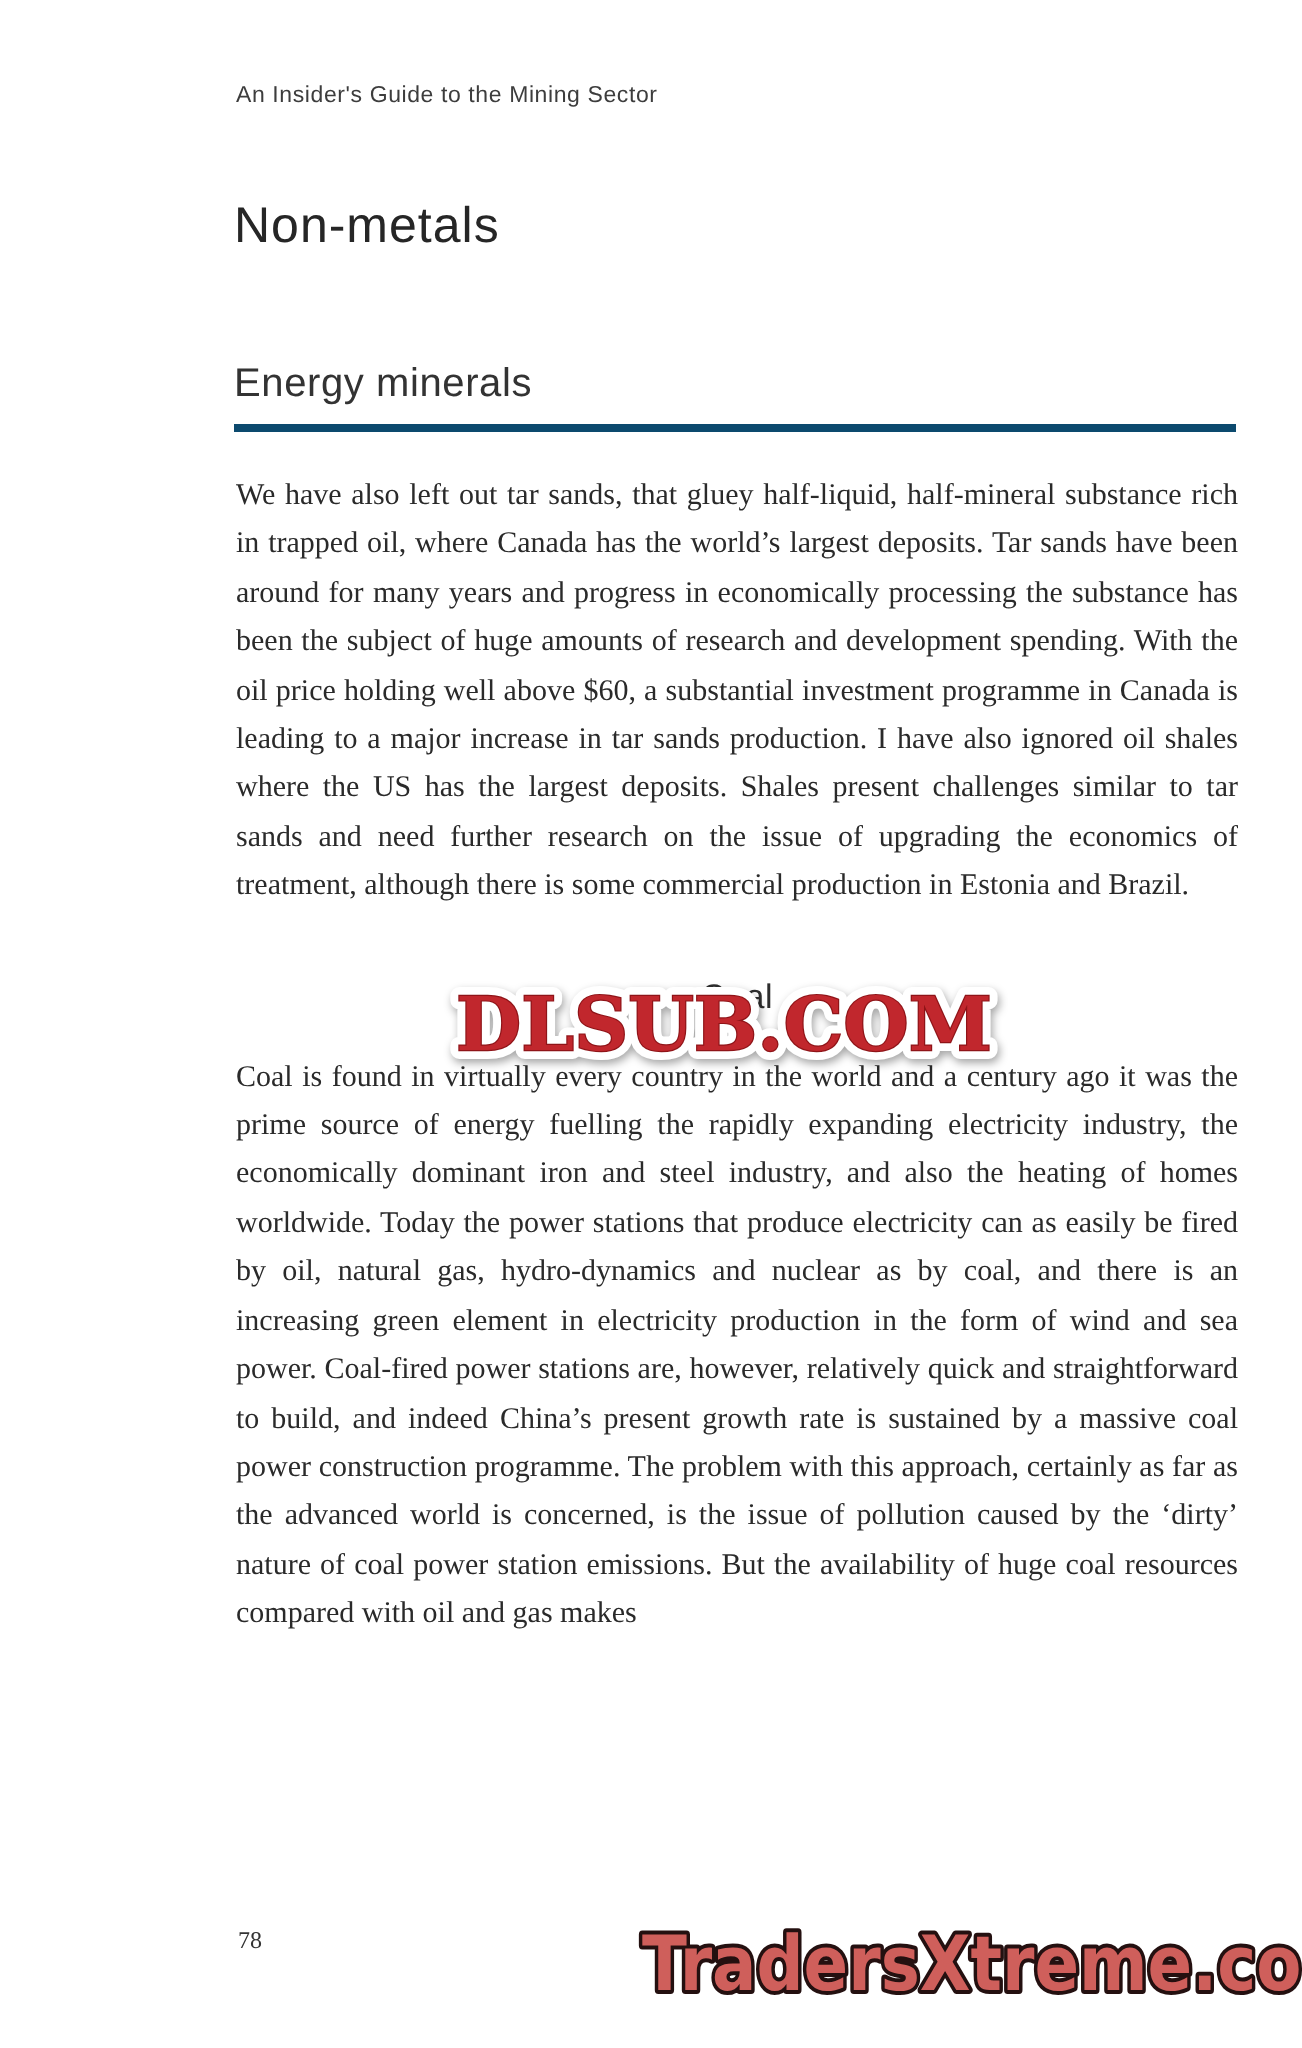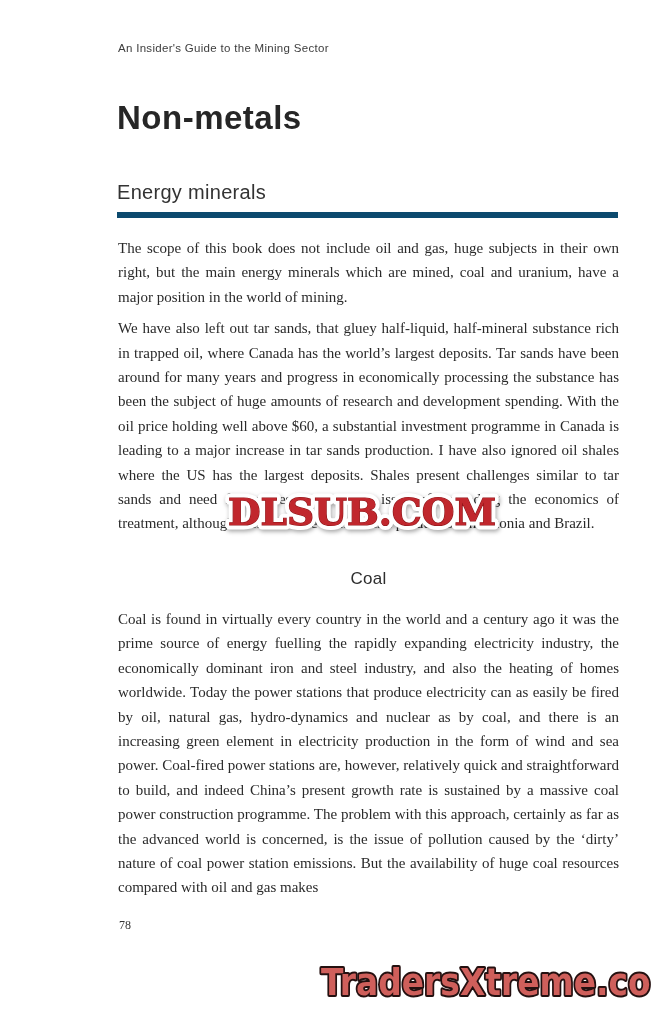--- a/index.html
+++ b/index.html
@@ -12,44 +12,44 @@
     margin-left:40px;
   }
   .running-head{
     position:absolute;left:78px;top:42px;
     font-family:"Liberation Sans", sans-serif;
     font-size:11.5px;letter-spacing:0.3px;color:#3d3d3d;
   }
   .page-title{
     position:absolute;left:77px;top:99px;
     font-family:"Liberation Sans", sans-serif;
-    font-weight:700;font-size:33px;letter-spacing:0.5px;color:#262626;
+    font-weight:400;font-size:25px;letter-spacing:0.5px;color:#262626;
   }
   .section-heading{
     position:absolute;left:77px;top:181px;width:501px;
     font-family:"Liberation Sans", sans-serif;
     font-weight:400;font-size:20px;letter-spacing:0.3px;color:#333333;
     padding-bottom:8px;
-    border-bottom:6px solid #0c4a6e;
+    border-bottom:4px solid #0c4a6e;
   }
   .body-column{
     position:absolute;left:78px;top:236px;width:501px;
     font-size:15px;line-height:24.4px;color:#2a2a2a;
     text-align:justify;
   }
   .body-column p{margin:0 0 7px 0;}
   .body-column p + p{margin-top:0;}
   .subsection-heading{
     font-family:"Liberation Sans", sans-serif;
     font-weight:400;font-size:17px;letter-spacing:0.3px;color:#2e2e2e;
     margin:32px 0 17px 0;line-height:22px;
     text-align:center;
   }
   .page-number{
-    position:absolute;left:79px;top:918px;
+    position:absolute;left:79px;top:963px;
     font-size:12px;color:#333333;
   }
   .wm-tc4s{
     position:absolute;left:452px;top:0px;
     filter:drop-shadow(0 0 1px rgba(110,80,80,0.55));
   }
   .wm-dlsub{
     position:absolute;left:180px;top:484px;
   }
   .wm-traders{
@@ -62,21 +62,20 @@
 <div class="page">
 
   <div class="running-head">An Insider's Guide to the Mining Sector</div>
 
 
   <div class="page-title">Non-metals</div>
 
   <div class="section-heading">Energy minerals</div>
 
   <div class="body-column">
-    <p>The scope of this book does not include oil and gas, huge subjects in their own right, but the main energy minerals which are mined, coal and uranium, have a major position in the world of mining.</p>
     <p>We have also left out tar sands, that gluey half-liquid, half-mineral substance rich in trapped oil, where Canada has the world’s largest deposits. Tar sands have been around for many years and progress in economically processing the substance has been the subject of huge amounts of research and development spending. With the oil price holding well above $60, a substantial investment programme in Canada is leading to a major increase in tar sands production. I have also ignored oil shales where the US has the largest deposits. Shales present challenges similar to tar sands and need further research on the issue of upgrading the economics of treatment, although there is some commercial production in Estonia and Brazil.</p>
     <div class="subsection-heading">Coal</div>
     <p>Coal is found in virtually every country in the world and a century ago it was the prime source of energy fuelling the rapidly expanding electricity industry, the economically dominant iron and steel industry, and also the heating of homes worldwide. Today the power stations that produce electricity can as easily be fired by oil, natural gas, hydro-dynamics and nuclear as by coal, and there is an increasing green element in electricity production in the form of wind and sea power. Coal-fired power stations are, however, relatively quick and straightforward to build, and indeed China’s present growth rate is sustained by a massive coal power construction programme. The problem with this approach, certainly as far as the advanced world is concerned, is the issue of pollution caused by the ‘dirty’ nature of coal power station emissions. But the availability of huge coal resources compared with oil and gas makes</p>
   </div>
 
   <div class="wm-dlsub">
     <svg width="284" height="56" viewBox="0 0 284 56">
       <g style="filter:drop-shadow(1px 2px 2px rgba(0,0,0,0.35))">
         <text x="142" y="41" text-anchor="middle" font-family="DejaVu Serif, serif" font-weight="bold" font-size="37" textLength="268" lengthAdjust="spacingAndGlyphs" fill="none" stroke="#ffffff" stroke-width="9" stroke-linejoin="round">DLSUB.COM</text>
         <text x="142" y="41" text-anchor="middle" font-family="DejaVu Serif, serif" font-weight="bold" font-size="37" textLength="268" lengthAdjust="spacingAndGlyphs" fill="#c1272d" stroke="#8f1418" stroke-width="1.2" paint-order="stroke">DLSUB.COM</text>

